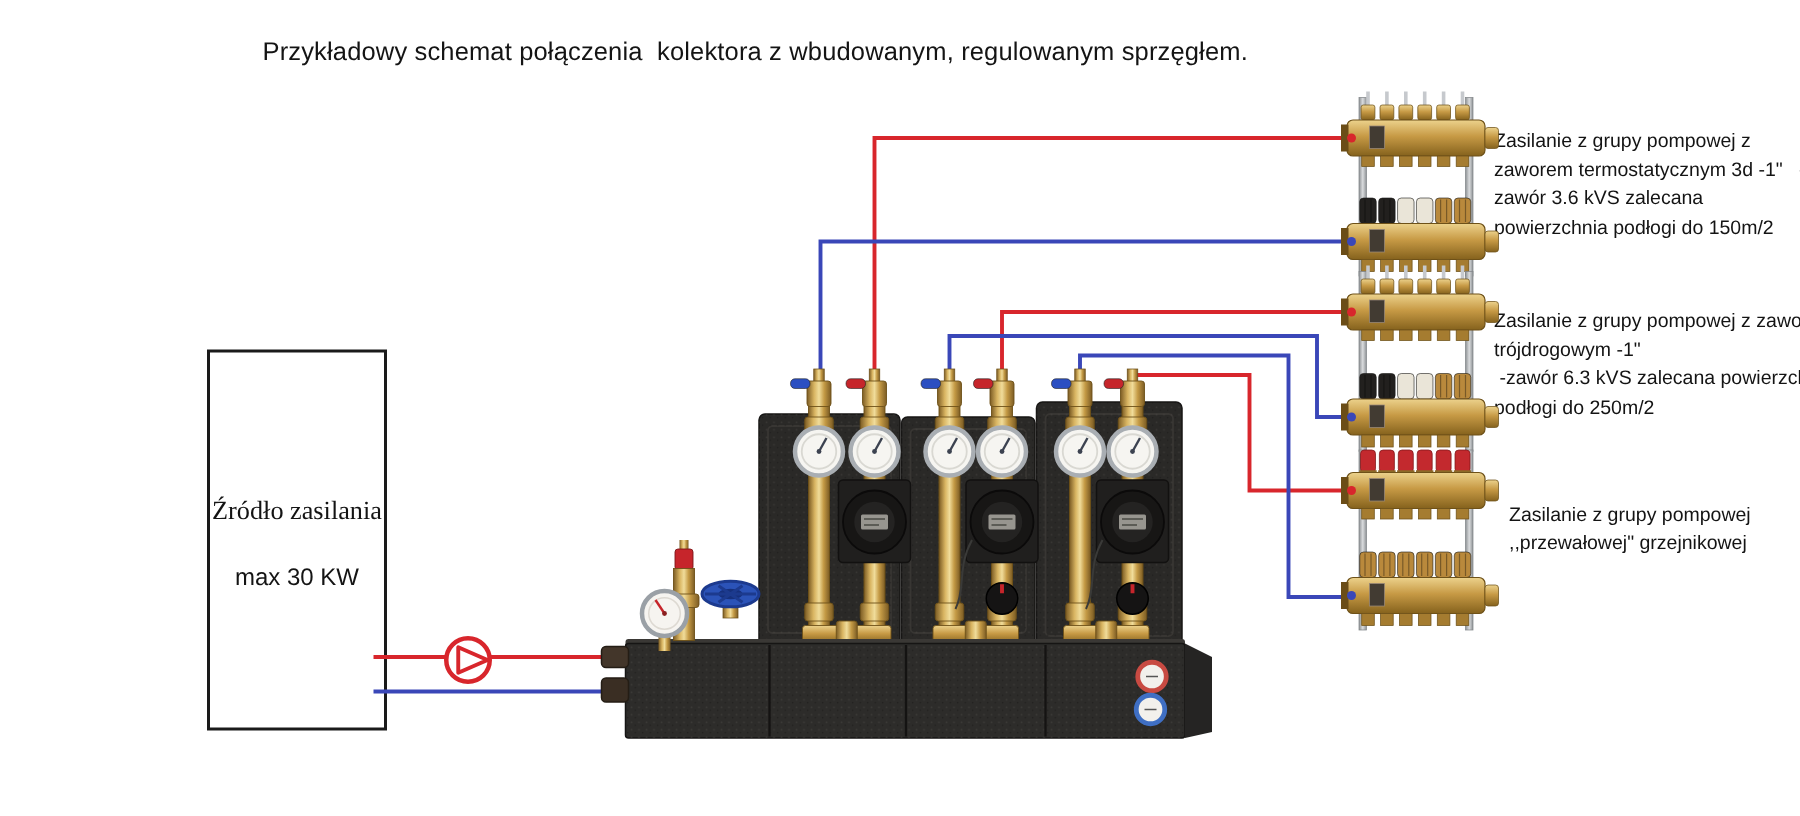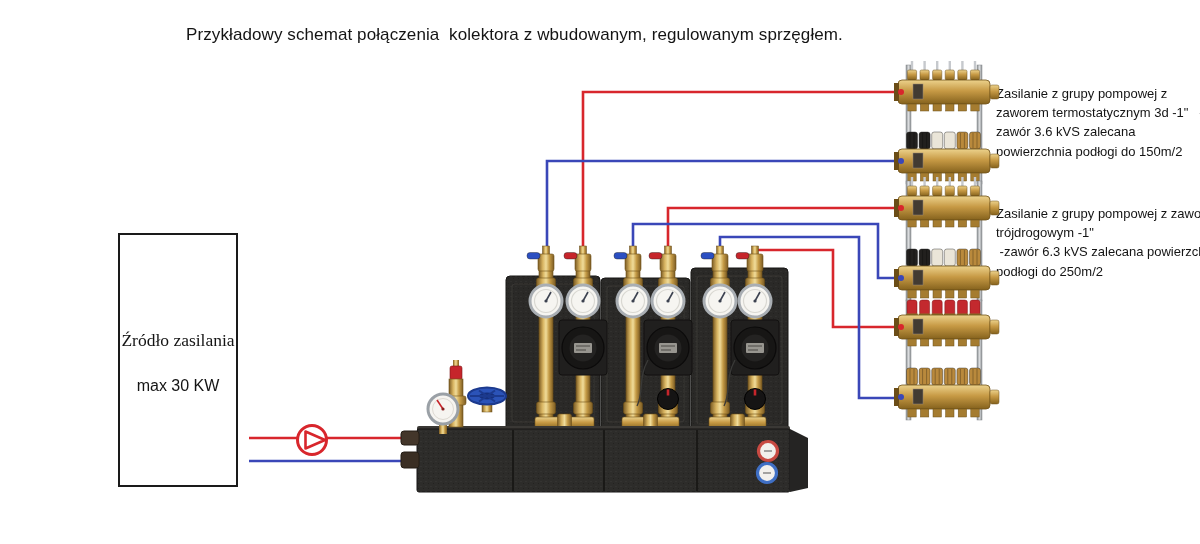--- a/index.html
+++ b/index.html
@@ -1,20 +1,20 @@
 <!DOCTYPE html>
 <html><head>
 <meta charset="utf-8">
 <style>
   html,body{margin:0;padding:0;background:#ffffff;}
   .stage{position:relative;width:1200px;height:544px;background:#ffffff;overflow:hidden;
          font-family:"Liberation Sans",sans-serif;color:#141414;}
-  .title{position:absolute;left:186px;top:25px;font-size:17px;white-space:pre;
+  .title{position:absolute;left:175px;top:25px;font-size:17px;white-space:pre;
          color:#141414;letter-spacing:.1px;}
-  .source-box{position:absolute;left:118px;top:233px;width:120px;height:254px;
+  .source-box{position:absolute;left:138px;top:233px;width:120px;height:254px;
          border:2.5px solid #1a1a1a;box-sizing:border-box;background:#fff;
          display:flex;flex-direction:column;align-items:center;}
   .source-box .src-name{margin-top:95px;font-family:"Liberation Serif","DejaVu Serif",serif;
          font-size:17.5px;white-space:nowrap;}
   .source-box .src-power{margin-top:26px;font-size:16px;}
   .mlabel{position:absolute;font-size:13px;line-height:1.48;white-space:pre;color:#141414;}
   .mlabel1{left:996px;top:84px;}
   .mlabel2{left:996px;top:204px;}
   .mlabel3{left:1006px;top:333px;}
   svg{position:absolute;left:0;top:0;}
@@ -31,20 +31,22 @@
   </div>
 
   <div class="mlabel mlabel1">Zasilanie z grupy pompowej z
 zaworem termostatycznym 3d -1"   -
 zawór 3.6 kVS zalecana
 powierzchnia podłogi do 150m/2</div>
   <div class="mlabel mlabel2">Zasilanie z grupy pompowej z zaworem
 trójdrogowym -1"
  -zawór 6.3 kVS zalecana powierzchnia
 podłogi do 250m/2</div>
+  <div class="mlabel mlabel3">Zasilanie z grupy pompowej
+,,przewałowej" grzejnikowej</div>
 
   <svg id="diagram" width="1200" height="544" viewBox="0 0 1200 544">
     <defs>
       <linearGradient id="brassV" x1="0" y1="0" x2="1" y2="0">
         <stop offset="0" stop-color="#7c5c24"></stop>
           <stop offset="0.3" stop-color="#d9b562"></stop>
         <stop offset="0.5" stop-color="#f0dc9a"></stop>
           <stop offset="0.72" stop-color="#c49a45"></stop>
         <stop offset="1" stop-color="#7c5c24"></stop>
       </linearGradient>

